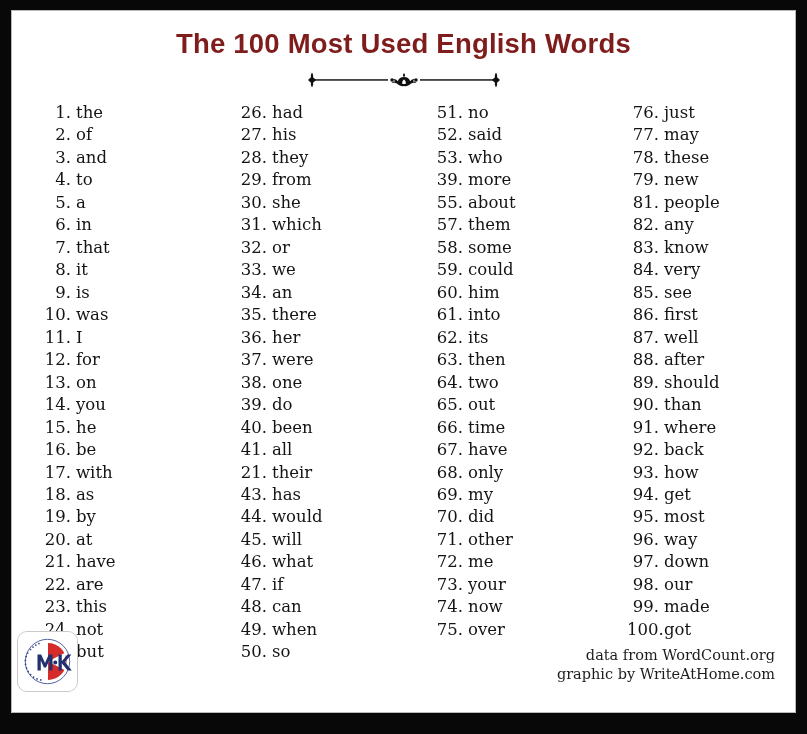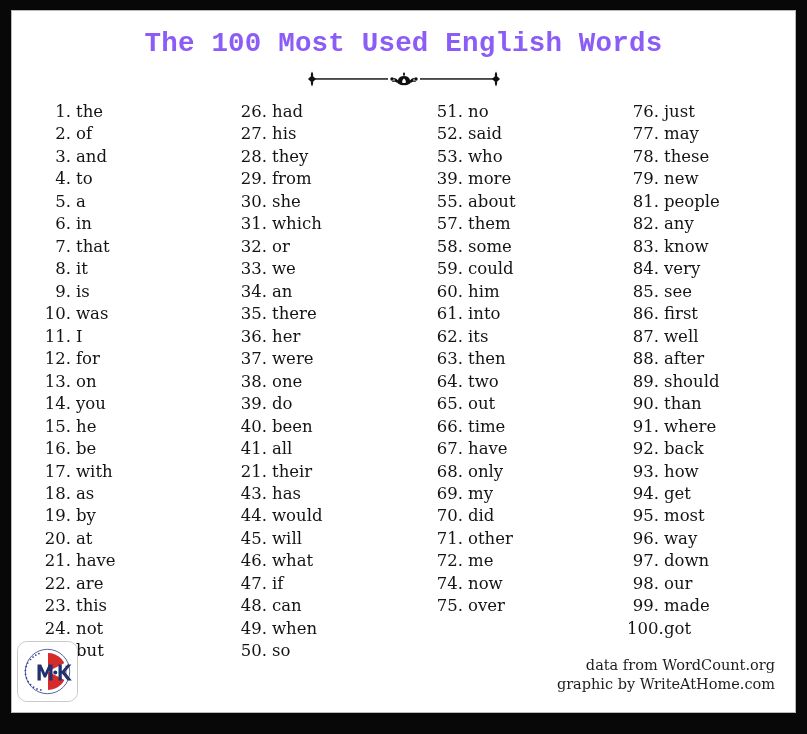--- a/index.html
+++ b/index.html
@@ -35,25 +35,25 @@
     border: 1px solid #b9b9b9;
     box-sizing: border-box;
     overflow: hidden;
   }
 
   
   #poster-title {
     margin: 0;
     padding-top: 17px;
     text-align: center;
-    font-family: Liberation Mono, monospace;
+    font-family: Liberation Sans, sans-serif;
     font-weight: bold;
     font-size: 27.5px;
     letter-spacing: 0.2px;
-    color: #8b5cf6;
+    color: #7f1d1d;
     white-space: nowrap;
   }
 
   
   #title-divider {
     margin: 9px auto 0 auto;
     width: 222px;
     height: 22px;
     display: block;
   }
@@ -91,21 +91,21 @@
   }
   .word-text {
     flex: 0 0 auto;
   }
 
   
   #poster-footer {
     position: absolute;
     left: 0;
     right: 0;
-    bottom: 6px;
+    bottom: 16px;
     height: 76px;
   }
   #attribution-block {
     position: absolute;
     right: 20px;
     bottom: 12px;
     text-align: right;
     font-family: "DejaVu Serif", "Liberation Serif", serif;
     font-size: 14.5px;
     color: #1d1d1d;
@@ -452,20 +452,24 @@
             <span class="word-rank">70.</span>
             <span class="word-text">did</span>
           </div>
           <div class="word-entry">
             <span class="word-rank">71.</span>
             <span class="word-text">other</span>
           </div>
           <div class="word-entry">
             <span class="word-rank">72.</span>
             <span class="word-text">me</span>
+          </div>
+          <div class="word-entry">
+            <span class="word-rank">73.</span>
+            <span class="word-text">your</span>
           </div>
           <div class="word-entry">
             <span class="word-rank">74.</span>
             <span class="word-text">now</span>
           </div>
           <div class="word-entry">
             <span class="word-rank">75.</span>
             <span class="word-text">over</span>
           </div>
         </div>

